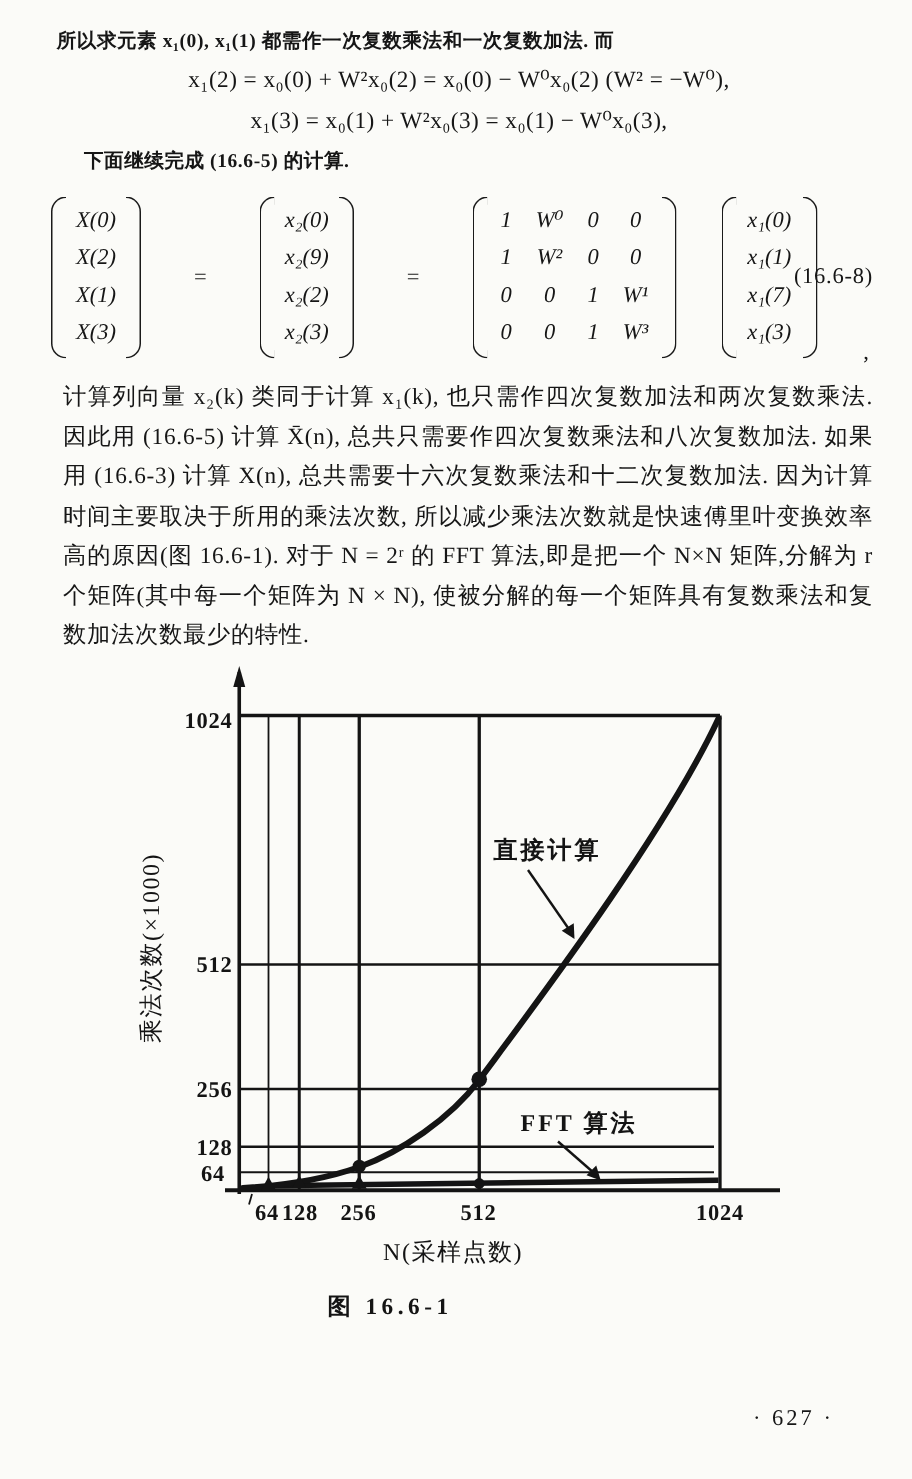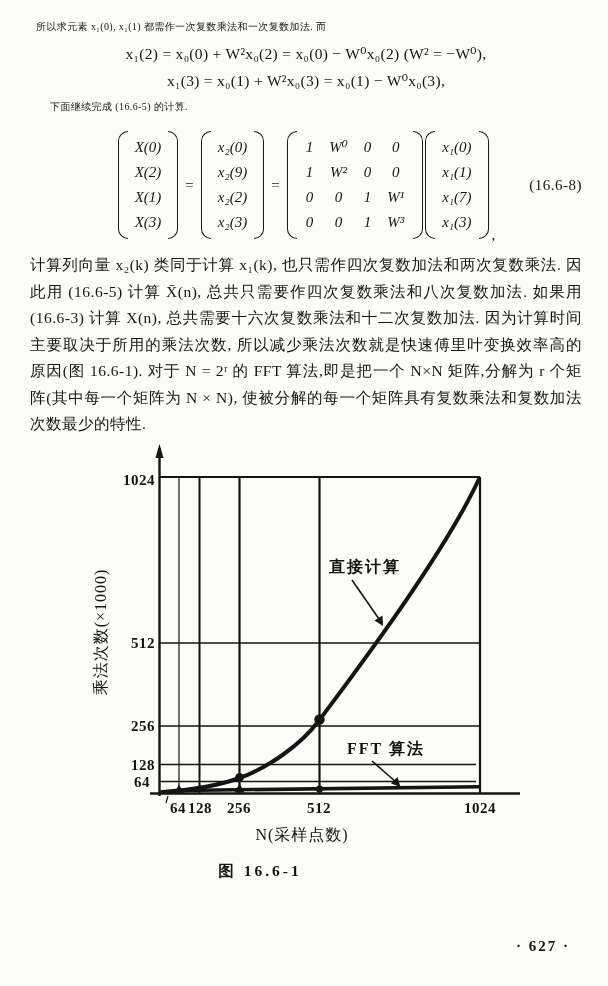--- a/index.html
+++ b/index.html
@@ -10,40 +10,41 @@
     color:#161616;
     position:relative;
     overflow:hidden;
   }
   .page{
     position:absolute;inset:0;
     padding:14px 26px 0 30px;
     box-sizing:border-box;
   }
   .line{
-    font-size:10px;line-height:26px;
+    font-size:13px;line-height:26px;
     letter-spacing:0.4px;
     white-space:nowrap;
+    font-weight:bold;
   }
   .indent1{text-indent:0.6em;}
   .indent2{text-indent:2em;}
   .eqline{
     font-size:15.5px;line-height:27px;
     text-align:center;
     letter-spacing:0.3px;
   }
   .para{
     font-size:15.5px;line-height:26.5px;
-    text-align:justify;letter-spacing:0.5px;
+    text-align:justify;letter-spacing:0.5px;margin-left:12px;
   }
   
   .eqrow{
     display:flex;align-items:center;justify-content:center;
     margin:6px 0 8px 0;position:relative;height:118px;
-    font-style:italic;font-size:15px;
+    font-style:italic;font-size:15px;gap:28px;
   }
   .mat{display:flex;align-items:stretch;margin:0 1px;}
   .paren{width:9px;border:1.7px solid #1a1a1a;}
   .paren.l{border-right:none;border-radius:13px 0 0 13px;}
   .paren.r{border-left:none;border-radius:0 13px 13px 0;}
   .cells{
     display:flex;flex-direction:column;justify-content:space-around;
     padding:4px 7px;text-align:center;
   }
   .cells div{line-height:25px;}
@@ -63,22 +64,22 @@
   .chart-wrap{margin-top:2px;}
   svg text{
     font-family:"Liberation Serif","DejaVu Serif",serif;
     fill:#141414;
   }
   .tick{font-size:15px;font-weight:bold;letter-spacing:0.5px;}
   .axlabel{font-size:16px;letter-spacing:1px;}
   .annot{font-size:16px;font-weight:bold;letter-spacing:2px;}
   .caption{font-size:15.5px;font-weight:bold;letter-spacing:3px;}
   .pagenum{
-    position:absolute;right:38px;top:938px;
-    font-size:15px;font-weight:bold;letter-spacing:2px;
+    position:absolute;right:52px;top:938px;
+    font-size:15px;font-weight:normal;letter-spacing:2px;
   }
 </style>
 </head>
 <body>
 
 <div class="page">
 
   <div class="line indent1">所以求元素 x₁(0), x₁(1) 都需作一次复数乘法和一次复数加法. 而</div>
   <div class="eqline">x₁(2) = x₀(0) + W²x₀(2) = x₀(0) − W⁰x₀(2)  (W² = −W⁰),</div>
   <div class="eqline">x₁(3) = x₀(1) + W²x₀(3) = x₀(1) − W⁰x₀(3),</div>

